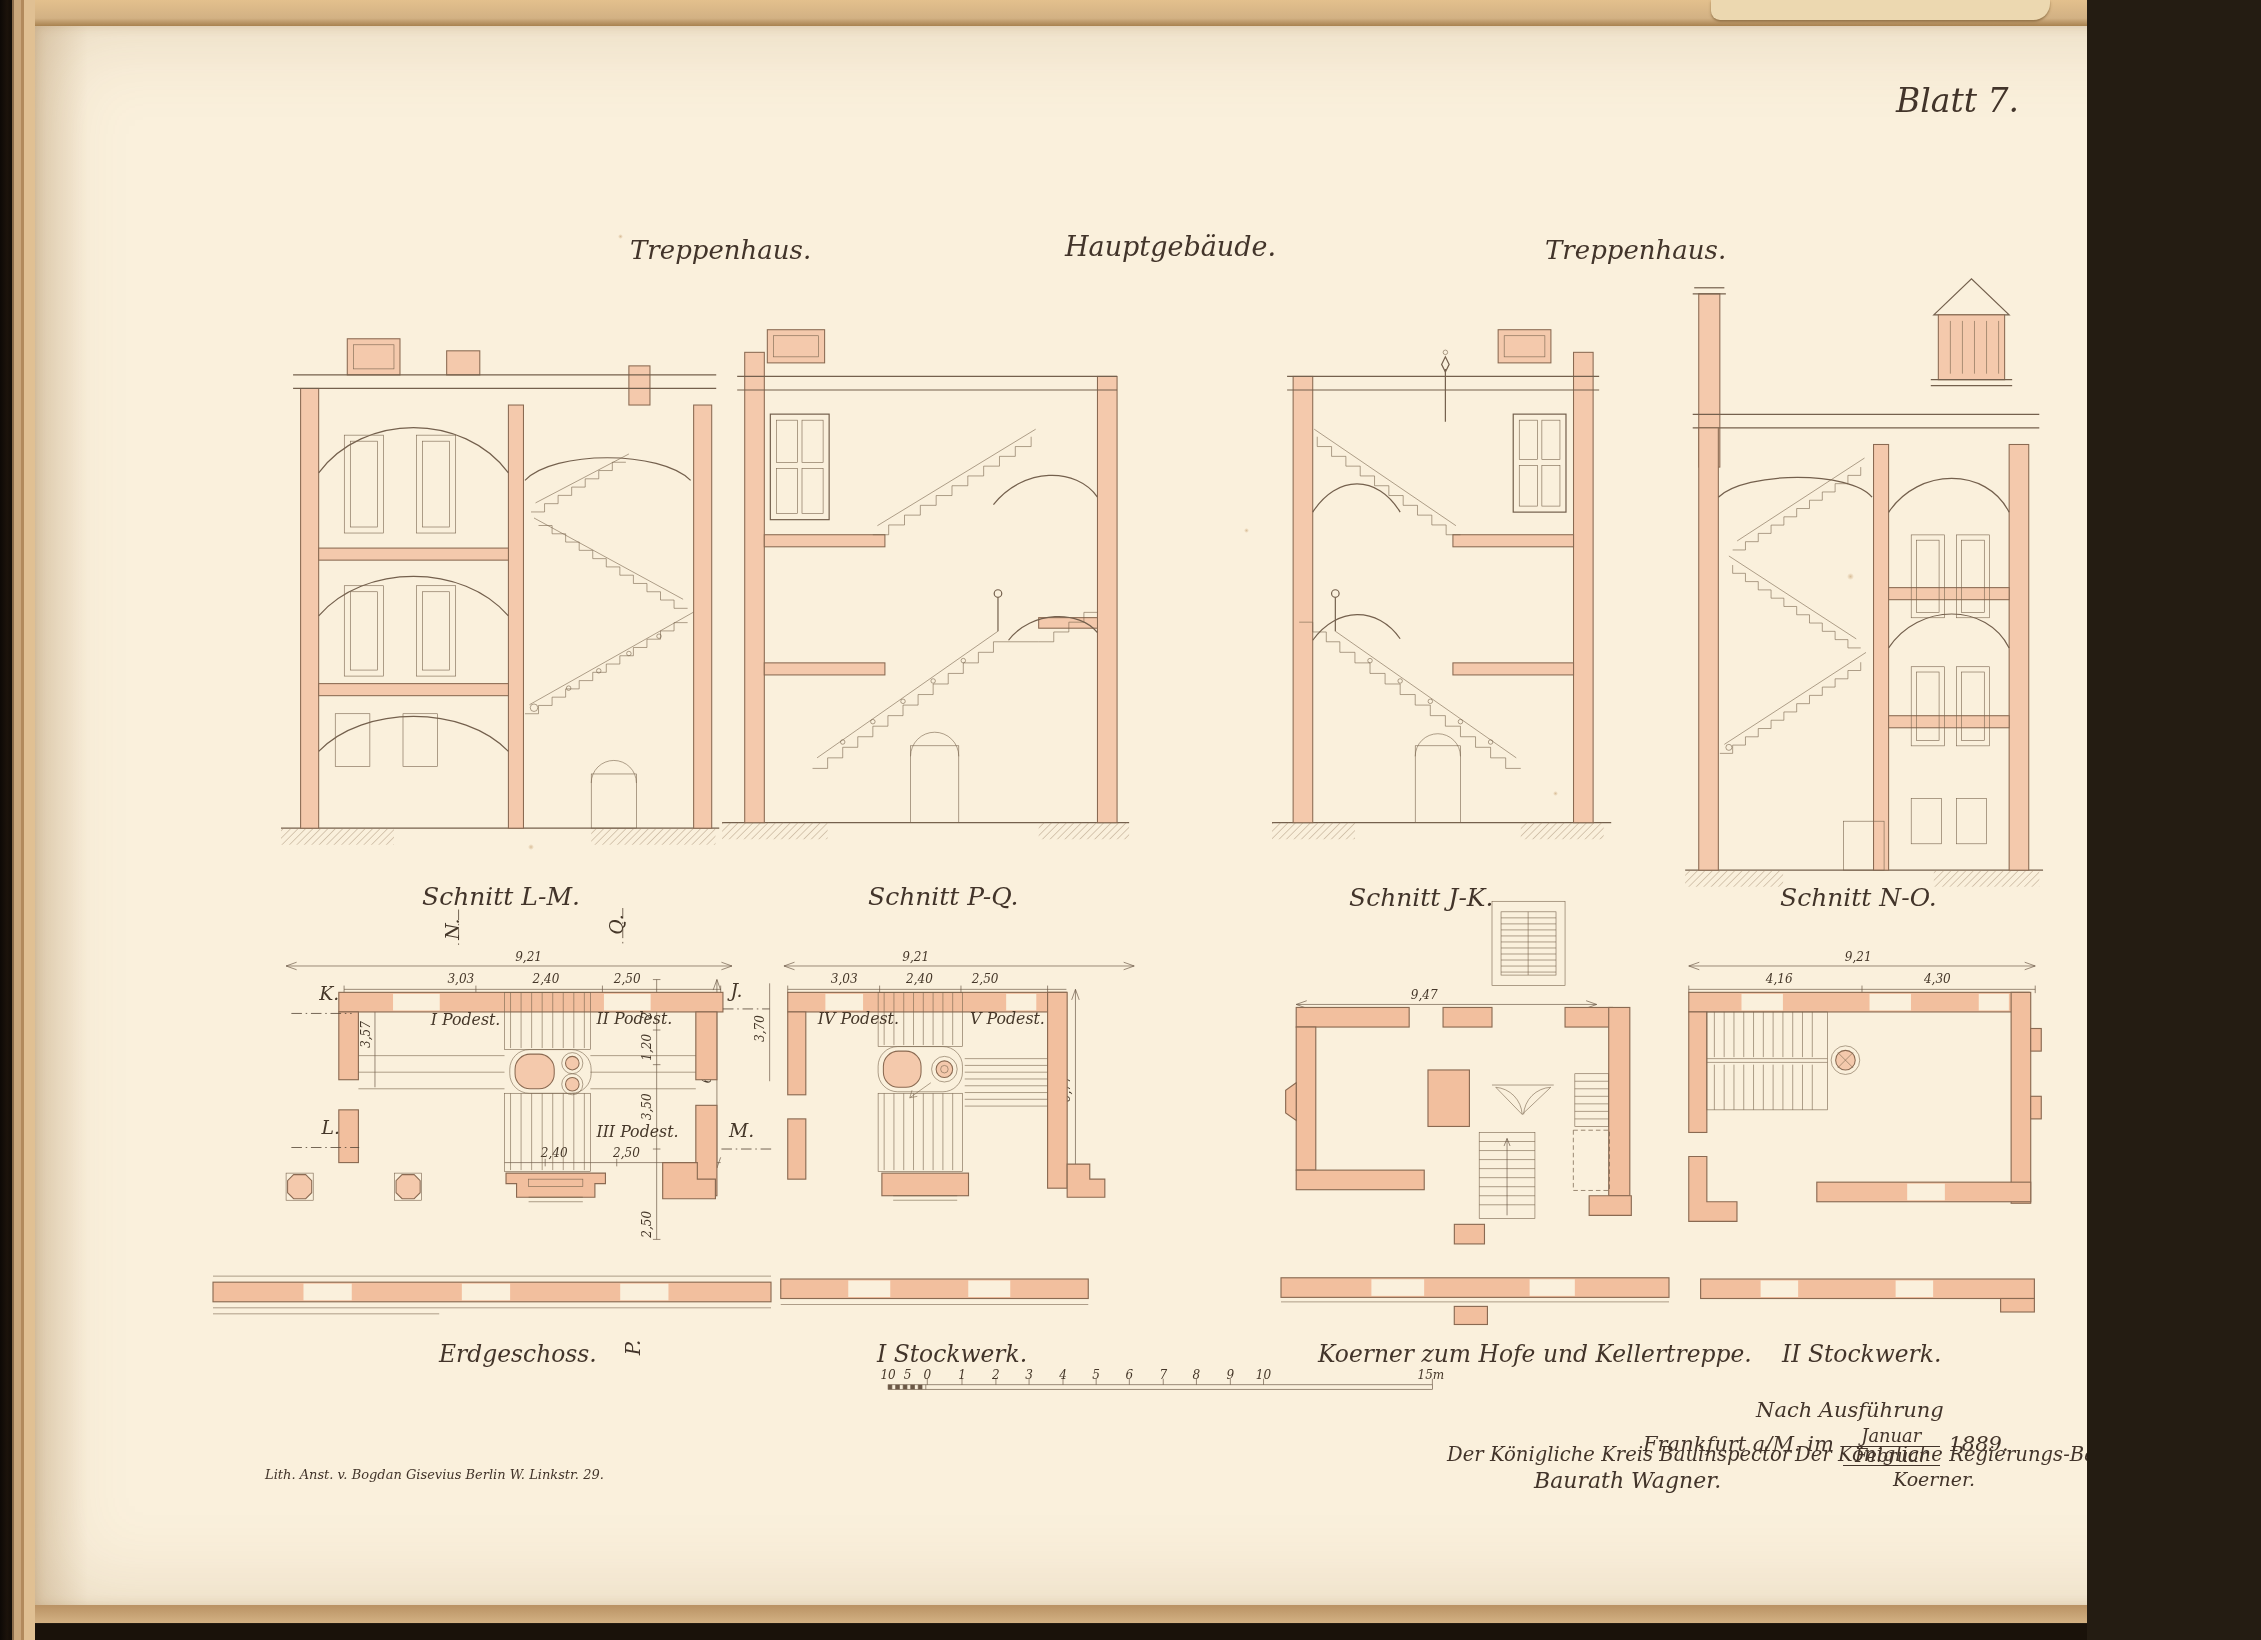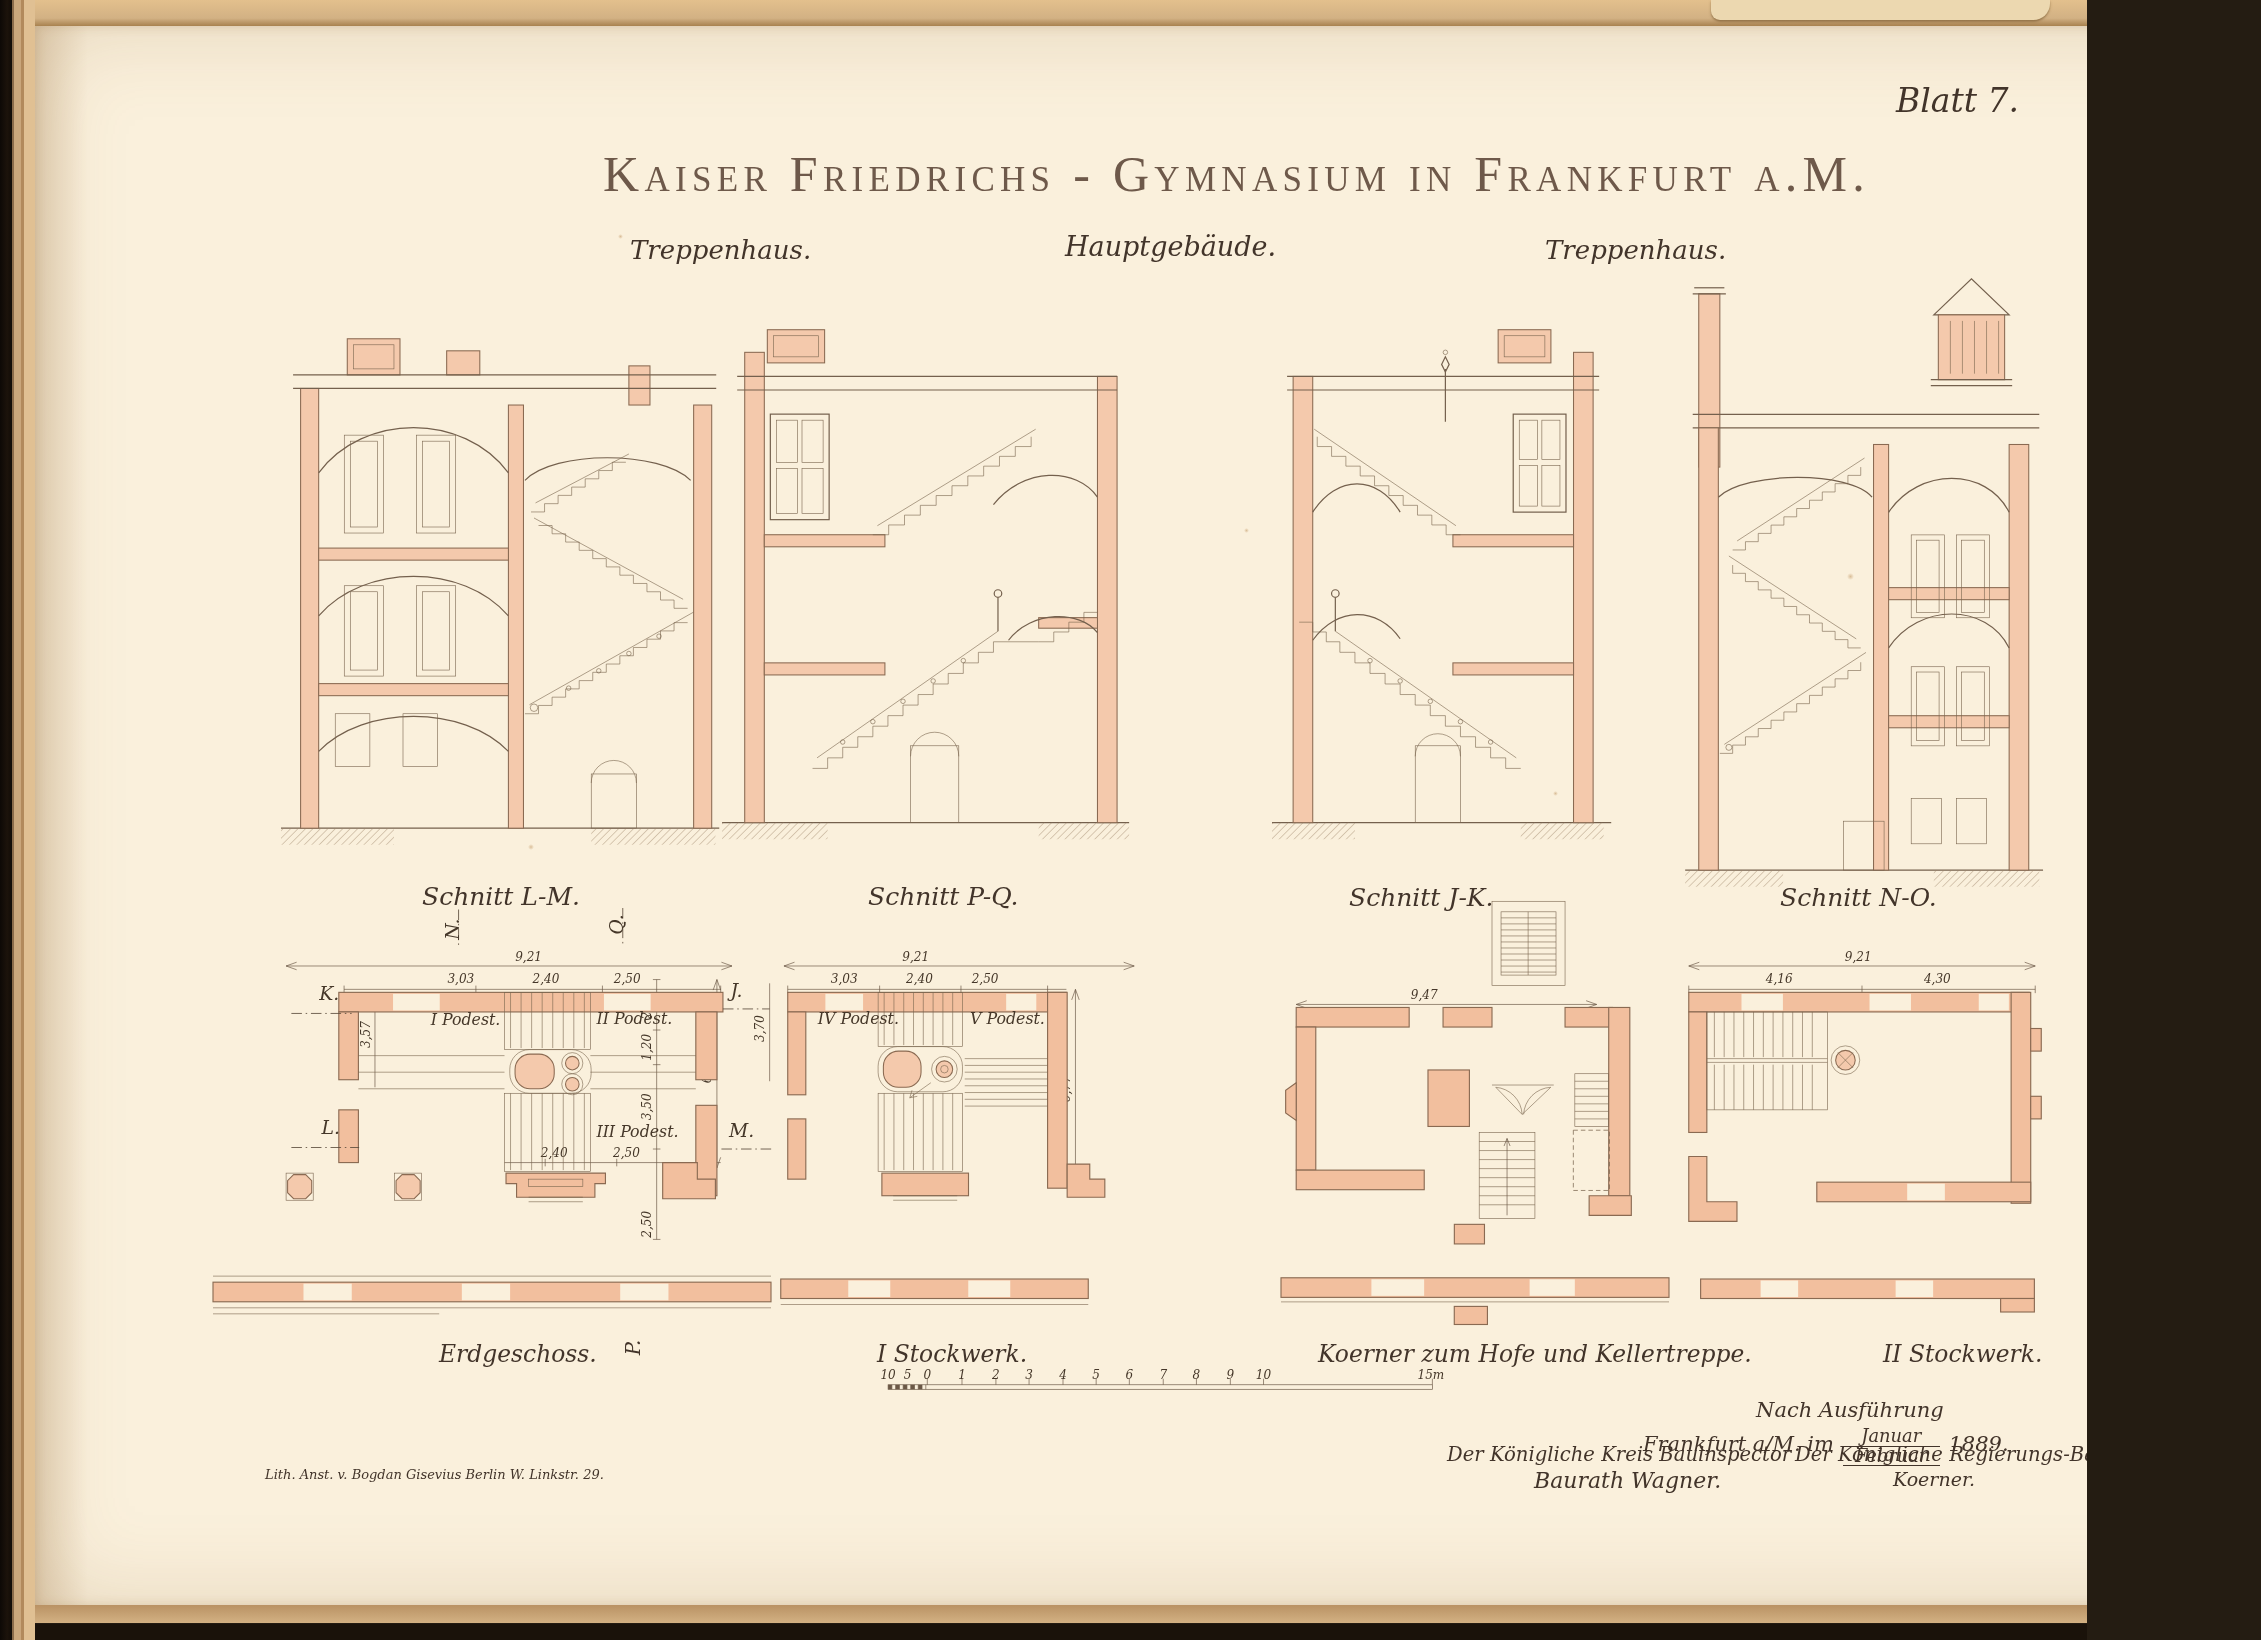--- a/index.html
+++ b/index.html
@@ -65,21 +65,20 @@
   <div class="bottom-dark"></div>
 
   <div class="spot" style="left:528px;top:844px;width:6px;height:6px;"></div>
   <div class="spot" style="left:1244px;top:528px;width:4.5px;height:4.5px;"></div>
   <div class="spot" style="left:1847px;top:573px;width:6.8px;height:6.8px;"></div>
   <div class="spot" style="left:904px;top:1176px;width:4.5px;height:4.5px;"></div>
   <div class="spot" style="left:618px;top:234px;width:5.3px;height:5.3px;"></div>
   <div class="spot" style="left:1553px;top:791px;width:4.5px;height:4.5px;"></div>
 
   <span class="abs script" style="left:1896px;top:81px;font-size:33px;">Blatt 7.</span>
-  <div class="abs title" style="left:603px;top:145px;width:1070px;font-size:50px;">Kaiser Friedrichs - Gymnasium in Frankfurt a.M.</div>
   <span class="abs script" style="left:630px;top:235px;font-size:26px;">Treppenhaus.</span>
   <span class="abs script" style="left:1065px;top:231px;font-size:27px;">Hauptgebäude.</span>
   <span class="abs script" style="left:1545px;top:235px;font-size:26px;">Treppenhaus.</span>
 
   <svg style="left:275px;top:292px;" width="448" height="595" viewBox="0 0 595 790">
     <defs>
         <pattern id="h1" patternUnits="userSpaceOnUse" width="7" height="7" patternTransform="rotate(45)">
           <line x1="0" y1="0" x2="0" y2="7" stroke="#9b8266" stroke-width="1"></line>
         </pattern>
       </defs>
@@ -550,21 +549,21 @@
     <rect fill="#faf0dc" stroke="none" x="80" y="14" width="50" height="22"></rect>
     <rect fill="#faf0dc" stroke="none" x="260" y="14" width="50" height="22"></rect>
     <rect class="wd" x="400" y="38" width="45" height="18"></rect>
   </svg>
 
   <span class="abs script" style="left:626px;top:1336px;font-size:19.6px;transform:rotate(-90deg);">P.</span>
 
   <span class="abs script" style="left:439px;top:1340px;font-size:23.4px;">Erdgeschoss.</span>
   <span class="abs script" style="left:877px;top:1340px;font-size:23.4px;">I Stockwerk.</span>
   <span class="abs script" style="left:1318px;top:1340px;font-size:23.4px;">Koerner zum Hofe und Kellertreppe.</span>
-  <span class="abs script" style="left:1883px;top:1340px;font-size:23.4px;">II Stockwerk.</span>
+  <span class="abs script" style="left:1782px;top:1340px;font-size:23.4px;">II Stockwerk.</span>
 
   <svg style="left:867px;top:1353px;" width="588" height="53" viewBox="0 0 780 70">
     <g>
       <text class="sc" x="28" y="34" text-anchor="middle">10</text>
       <text class="sc" x="54" y="34" text-anchor="middle">5</text>
       <text class="sc" x="80" y="34" text-anchor="middle">0</text>
       <text class="sc" x="126" y="34" text-anchor="middle">1</text>
       <text class="sc" x="171" y="34" text-anchor="middle">2</text>
       <text class="sc" x="215" y="34" text-anchor="middle">3</text>
       <text class="sc" x="260" y="34" text-anchor="middle">4</text>

